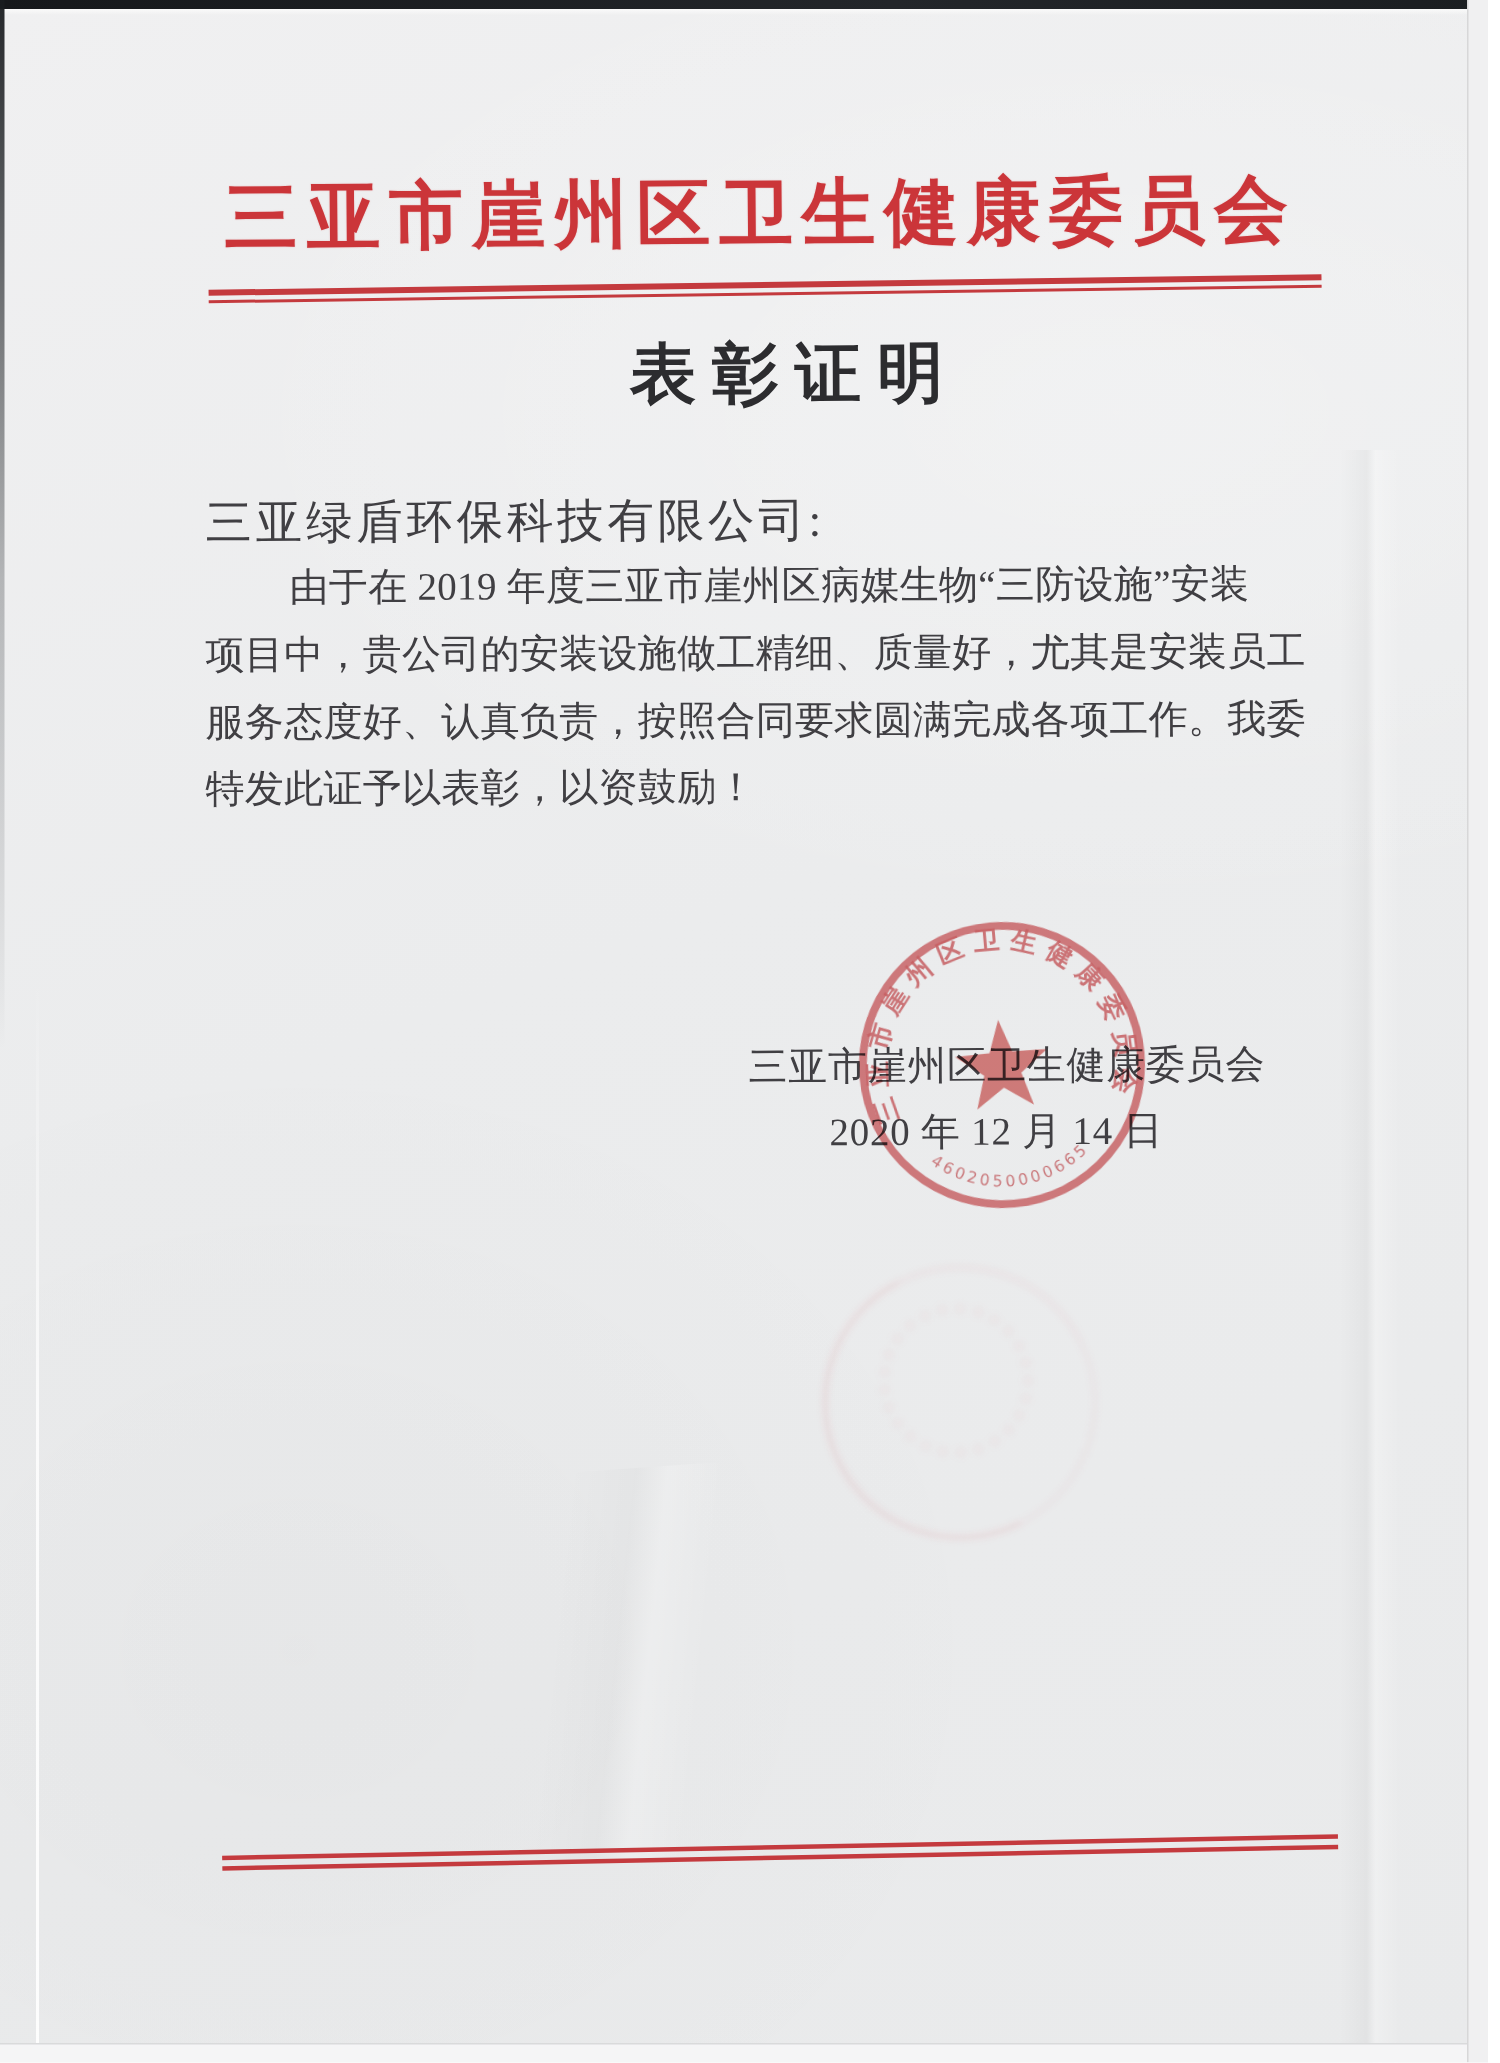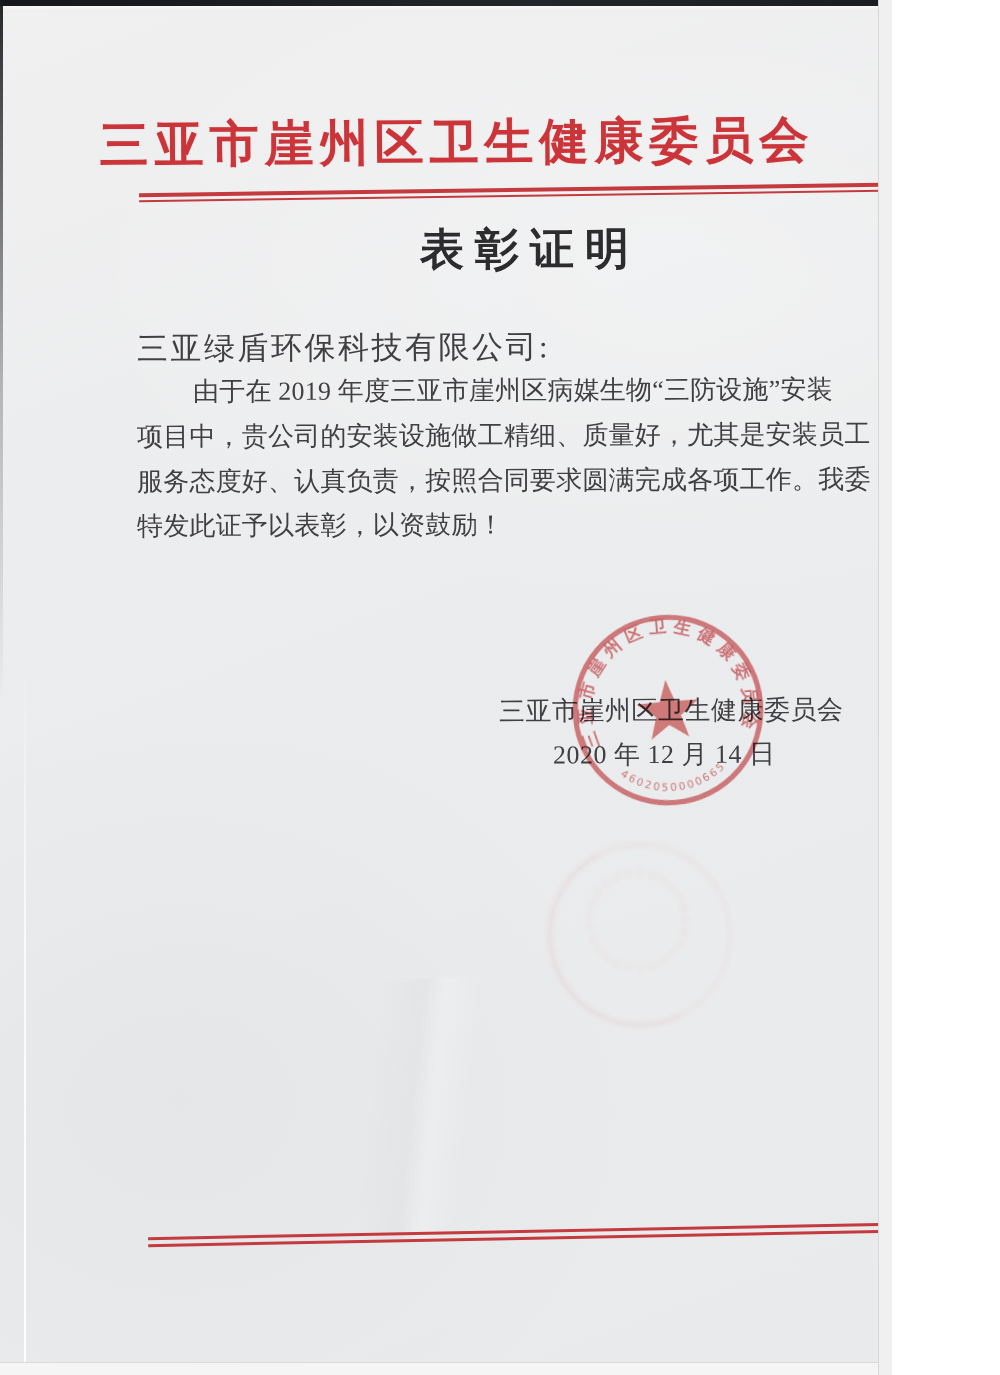--- a/index.html
+++ b/index.html
@@ -3,21 +3,21 @@
 <meta charset="utf-8">
 <style>
   html, body {
     margin: 0; padding: 0;
     width: 1000px; height: 1375px;
     overflow: hidden;
     font-family: "Liberation Serif", "DejaVu Serif", serif;
   }
   #scan-page {
     position: relative;
-    width: 892px; height: 1375px;
+    width: 992px; height: 1375px;
     background:
       radial-gradient(ellipse 900px 500px at 75% 20%, rgba(255,255,255,0.25), rgba(255,255,255,0) 70%),
       radial-gradient(ellipse 700px 600px at 20% 80%, rgba(0,0,0,0.02), rgba(0,0,0,0) 70%),
       linear-gradient(160deg, #f0f0f1 0%, #ebeced 45%, #e9eaeb 100%);
     overflow: hidden;
   }
   
   .edge-top {
     position: absolute; top: 0; left: 0; right: 0; height: 6px;
     background: linear-gradient(90deg, #16181b, #23262a 60%, #1b1e21);

